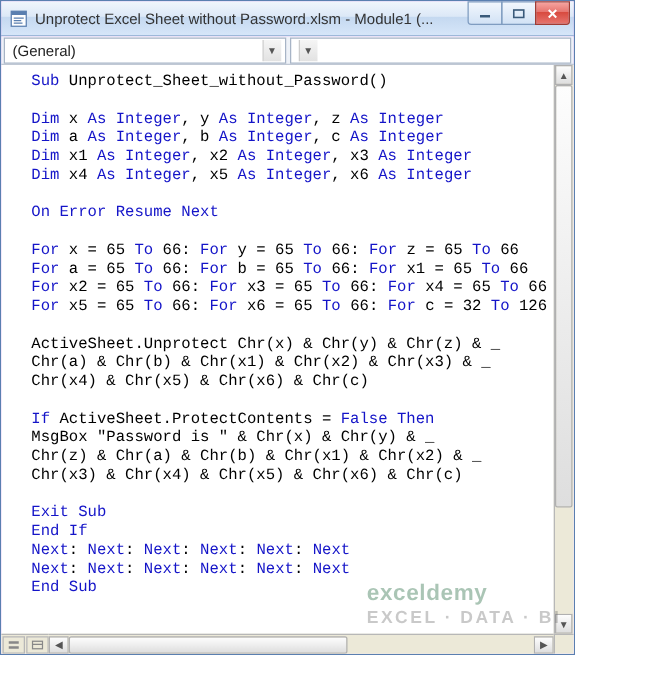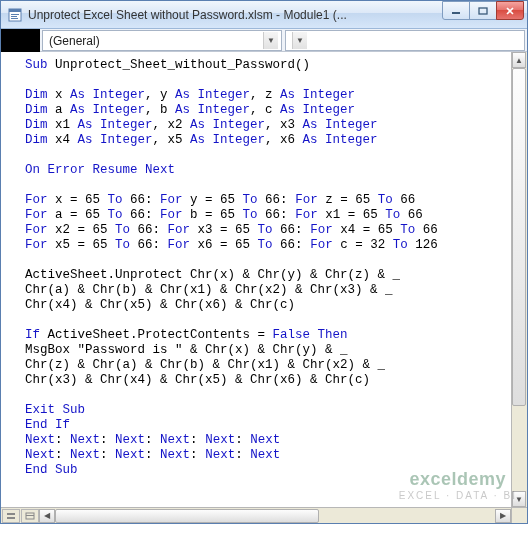--- a/index.html
+++ b/index.html
@@ -5,23 +5,23 @@
   * { box-sizing: border-box; margin: 0; padding: 0; }
   body {
     font-family: "Segoe UI", Tahoma, sans-serif;
     background: #fff;
     width: 528px;
     height: 538px;
     overflow: hidden;
     position: relative;
   }
   .window {
-    width: 528px;
+    width: 460px;
     border: 1px solid #5a7fb0;
-    background: #000000;
+    background: #f0abfc;
   }
   .titlebar {
     display: flex;
     align-items: center;
     height: 28px;
     background: linear-gradient(to bottom, #f0f6fc 0%, #dce8f7 45%, #c4d8f0 46%, #d6e6f9 100%);
     border-bottom: 1px solid #9db8d9;
     padding: 0 0 0 6px;
   }
   .icon-box {
@@ -54,21 +54,20 @@
     border-radius: 0 0 3px 0;
     color: #fff;
   }
   .toolbar {
     display: flex;
     height: 23px;
     background: #eef2f8;
     border-bottom: 1px solid #c0c8d4;
     padding: 1px 2px;
     gap: 3px;
-    margin-left: 39px;
   }
   .dropdown {
     display: flex;
     align-items: center;
     background: #fff;
     border: 1px solid #a7b4c6;
     height: 21px;
     font-size: 12px;
     padding: 0 3px 0 6px;
     position: relative;
@@ -154,26 +153,26 @@
   .scroll-corner {
     position: absolute; right: 0; bottom: 0;
     width: 16px; height: 16px;
     background: #ece9d8;
     border-top: 1px solid #b7b7b7;
     border-left: 1px solid #b7b7b7;
   }
   .watermark {
     position: absolute;
     right: 10px; bottom: 22px;
-    text-align: center;
+    text-align: left;
     opacity: 0.35;
     pointer-events: none;
   }
   .watermark .w1 { font-size: 18px; color: #0f5b2e; font-weight: 600; letter-spacing: 0.5px; }
-  .watermark .w2 { font-size: 10px; color: #666; letter-spacing: 2px; }
+  .watermark .w2 { font-size: 14px; color: #666; letter-spacing: 2px; font-weight: bold; }
 </style>
 </head>
 <body>
 
 <div class="window">
 
   <div class="titlebar">
     <span class="icon-box">
       <svg width="14" height="14" viewBox="0 0 14 14">
           <rect x="1" y="1" width="12" height="12" fill="#fff" stroke="#5a7fb0"></rect>

